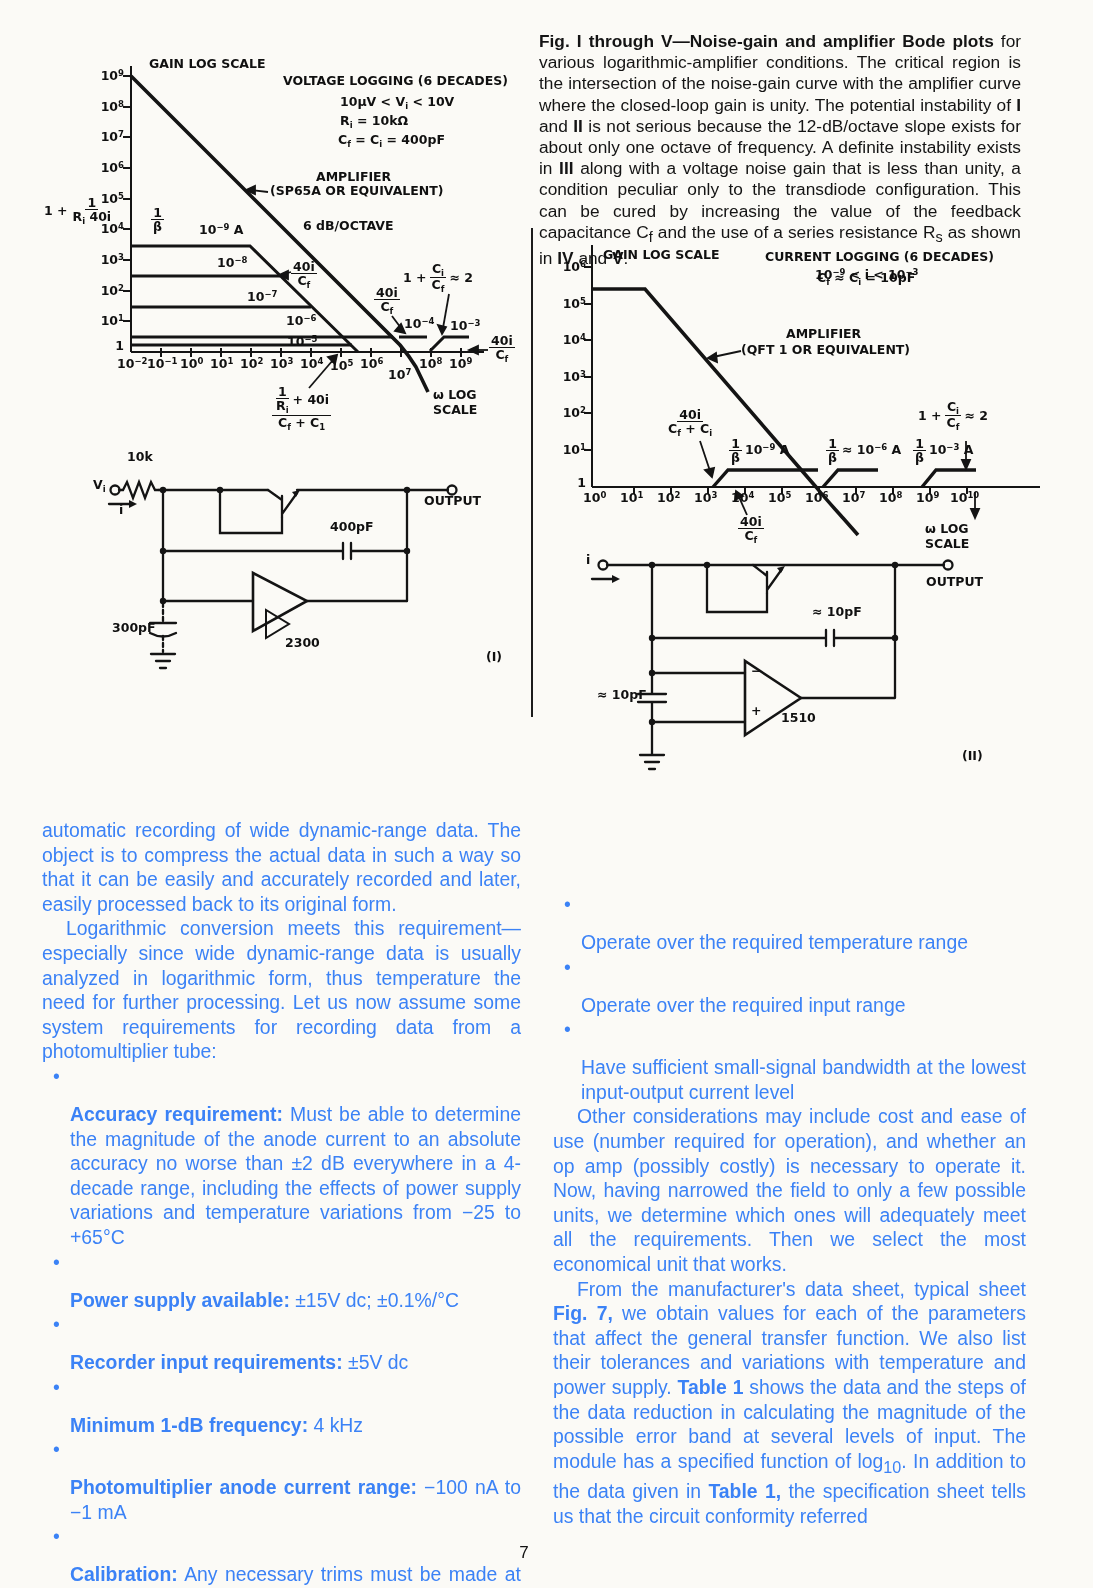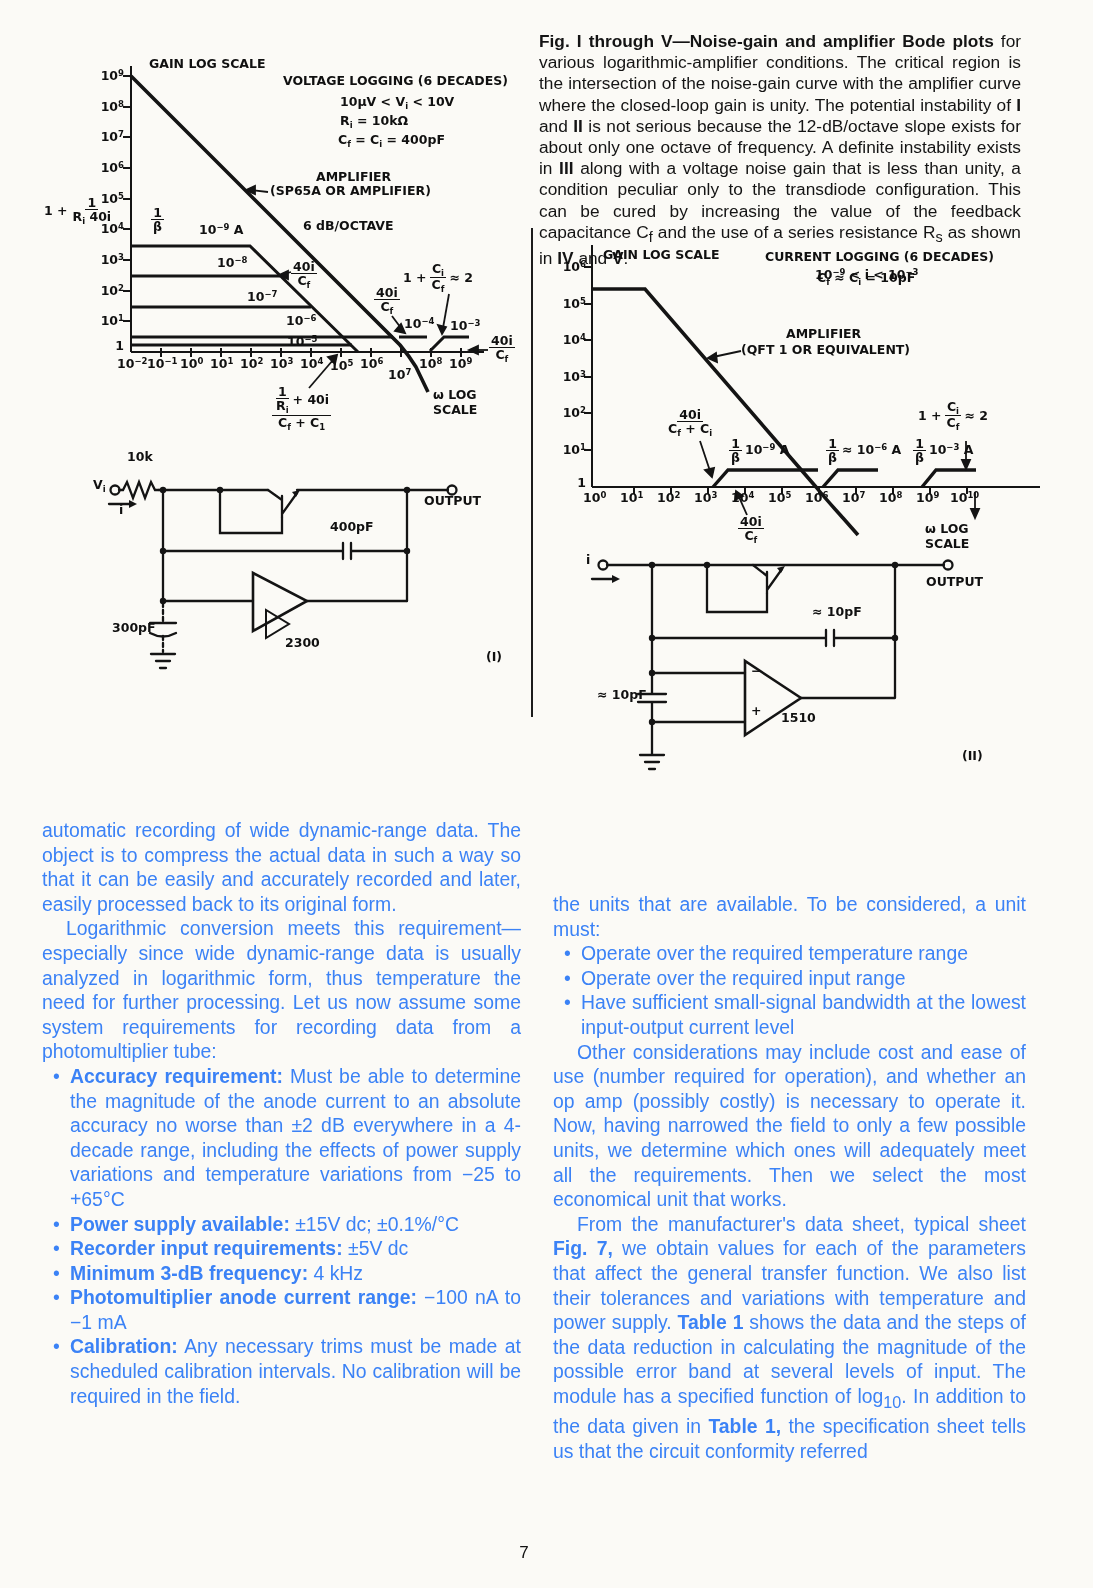--- a/index.html
+++ b/index.html
@@ -16,21 +16,21 @@
   .fden{padding:0 2px;}
   .fnum.row{gap:2px;}
   
   .caption{position:absolute;left:539px;top:31px;width:482px;font-size:17.3px;line-height:21.2px;
            text-align:justify;color:#141414;}
   .col{position:absolute;font-size:19.4px;line-height:24.6px;text-align:justify;color:#3b82f6;}
   .col p{margin:0;}
   .col p.indent{text-indent:24px;}
   .bullet{display:flex;text-align:justify;}
   .bullet .mk{flex:0 0 17px;padding-left:11px;}
-  .bullet .bt{flex:1;}
+  .bullet .bt{flex:1;margin-top:38px;}
   .divider{position:absolute;left:531px;top:228px;width:2px;height:489px;background:#1c1c1c;}
   .pagenum{position:absolute;left:498px;top:1543px;width:52px;text-align:center;font-size:17px;color:#111;}
   svg{position:absolute;}
   svg *{vector-effect:non-scaling-stroke;}
 </style>
 </head>
 <body>
 
 <div class="page">
 
@@ -67,21 +67,21 @@
         <polygon points="337,355 328,357 335,364"></polygon>
     </g>
   </svg>
 
   <span class="fl" style="left:149px;top:57px">GAIN LOG SCALE</span>
   <span class="fl" style="left:283px;top:74px">VOLTAGE LOGGING (6 DECADES)</span>
   <span class="fl" style="left:340px;top:95px">10μV &lt; V<sub>i</sub> &lt; 10V</span>
   <span class="fl" style="left:340px;top:114px">R<sub>i</sub> = 10kΩ</span>
   <span class="fl" style="left:338px;top:133px">C<sub>f</sub> = C<sub>i</sub> = 400pF</span>
   <span class="fl" style="left:316px;top:170px">AMPLIFIER</span>
-  <span class="fl" style="left:270px;top:184px">(SP65A OR AMPLIFIER)</span>
+  <span class="fl" style="left:270px;top:184px">(SP65A OR EQUIVALENT)</span>
   <span class="fl" style="left:303px;top:219px">6 dB/OCTAVE</span>
   <span class="fl" style="left:44px;top:196px">
     <span class="row">
         <span>1 +</span>
         <span class="frac">
           <span class="fnum">1</span>
           <span class="fden">R<sub>i</sub> 40i</span>
         </span>
       </span>
   </span>
@@ -356,34 +356,33 @@
     <div class="bullet">
       <span class="mk">•</span>
       <span class="bt"><b>Power supply available:</b> ±15V dc; ±0.1%/°C</span>
     </div>
     <div class="bullet">
       <span class="mk">•</span>
       <span class="bt"><b>Recorder input requirements:</b> ±5V dc</span>
     </div>
     <div class="bullet">
       <span class="mk">•</span>
-      <span class="bt"><b>Minimum 3-dB frequency:</b> 4 kHz</span>
+      <span class="bt"><b>Minimum 1-dB frequency:</b> 4 kHz</span>
     </div>
     <div class="bullet">
       <span class="mk">•</span>
       <span class="bt"><b>Photomultiplier anode current range:</b> −100 nA to −1 mA</span>
     </div>
     <div class="bullet">
       <span class="mk">•</span>
       <span class="bt"><b>Calibration:</b> Any necessary trims must be made at scheduled calibration intervals. No calibration will be required in the field.</span>
     </div>
   </div>
 
   <div class="col" style="left:553px;top:892px;width:473px">
-    <p>the units that are available. To be considered, a unit must:</p>
     <div class="bullet">
       <span class="mk">•</span>
       <span class="bt">Operate over the required temperature range</span>
     </div>
     <div class="bullet">
       <span class="mk">•</span>
       <span class="bt">Operate over the required input range</span>
     </div>
     <div class="bullet">
       <span class="mk">•</span>

